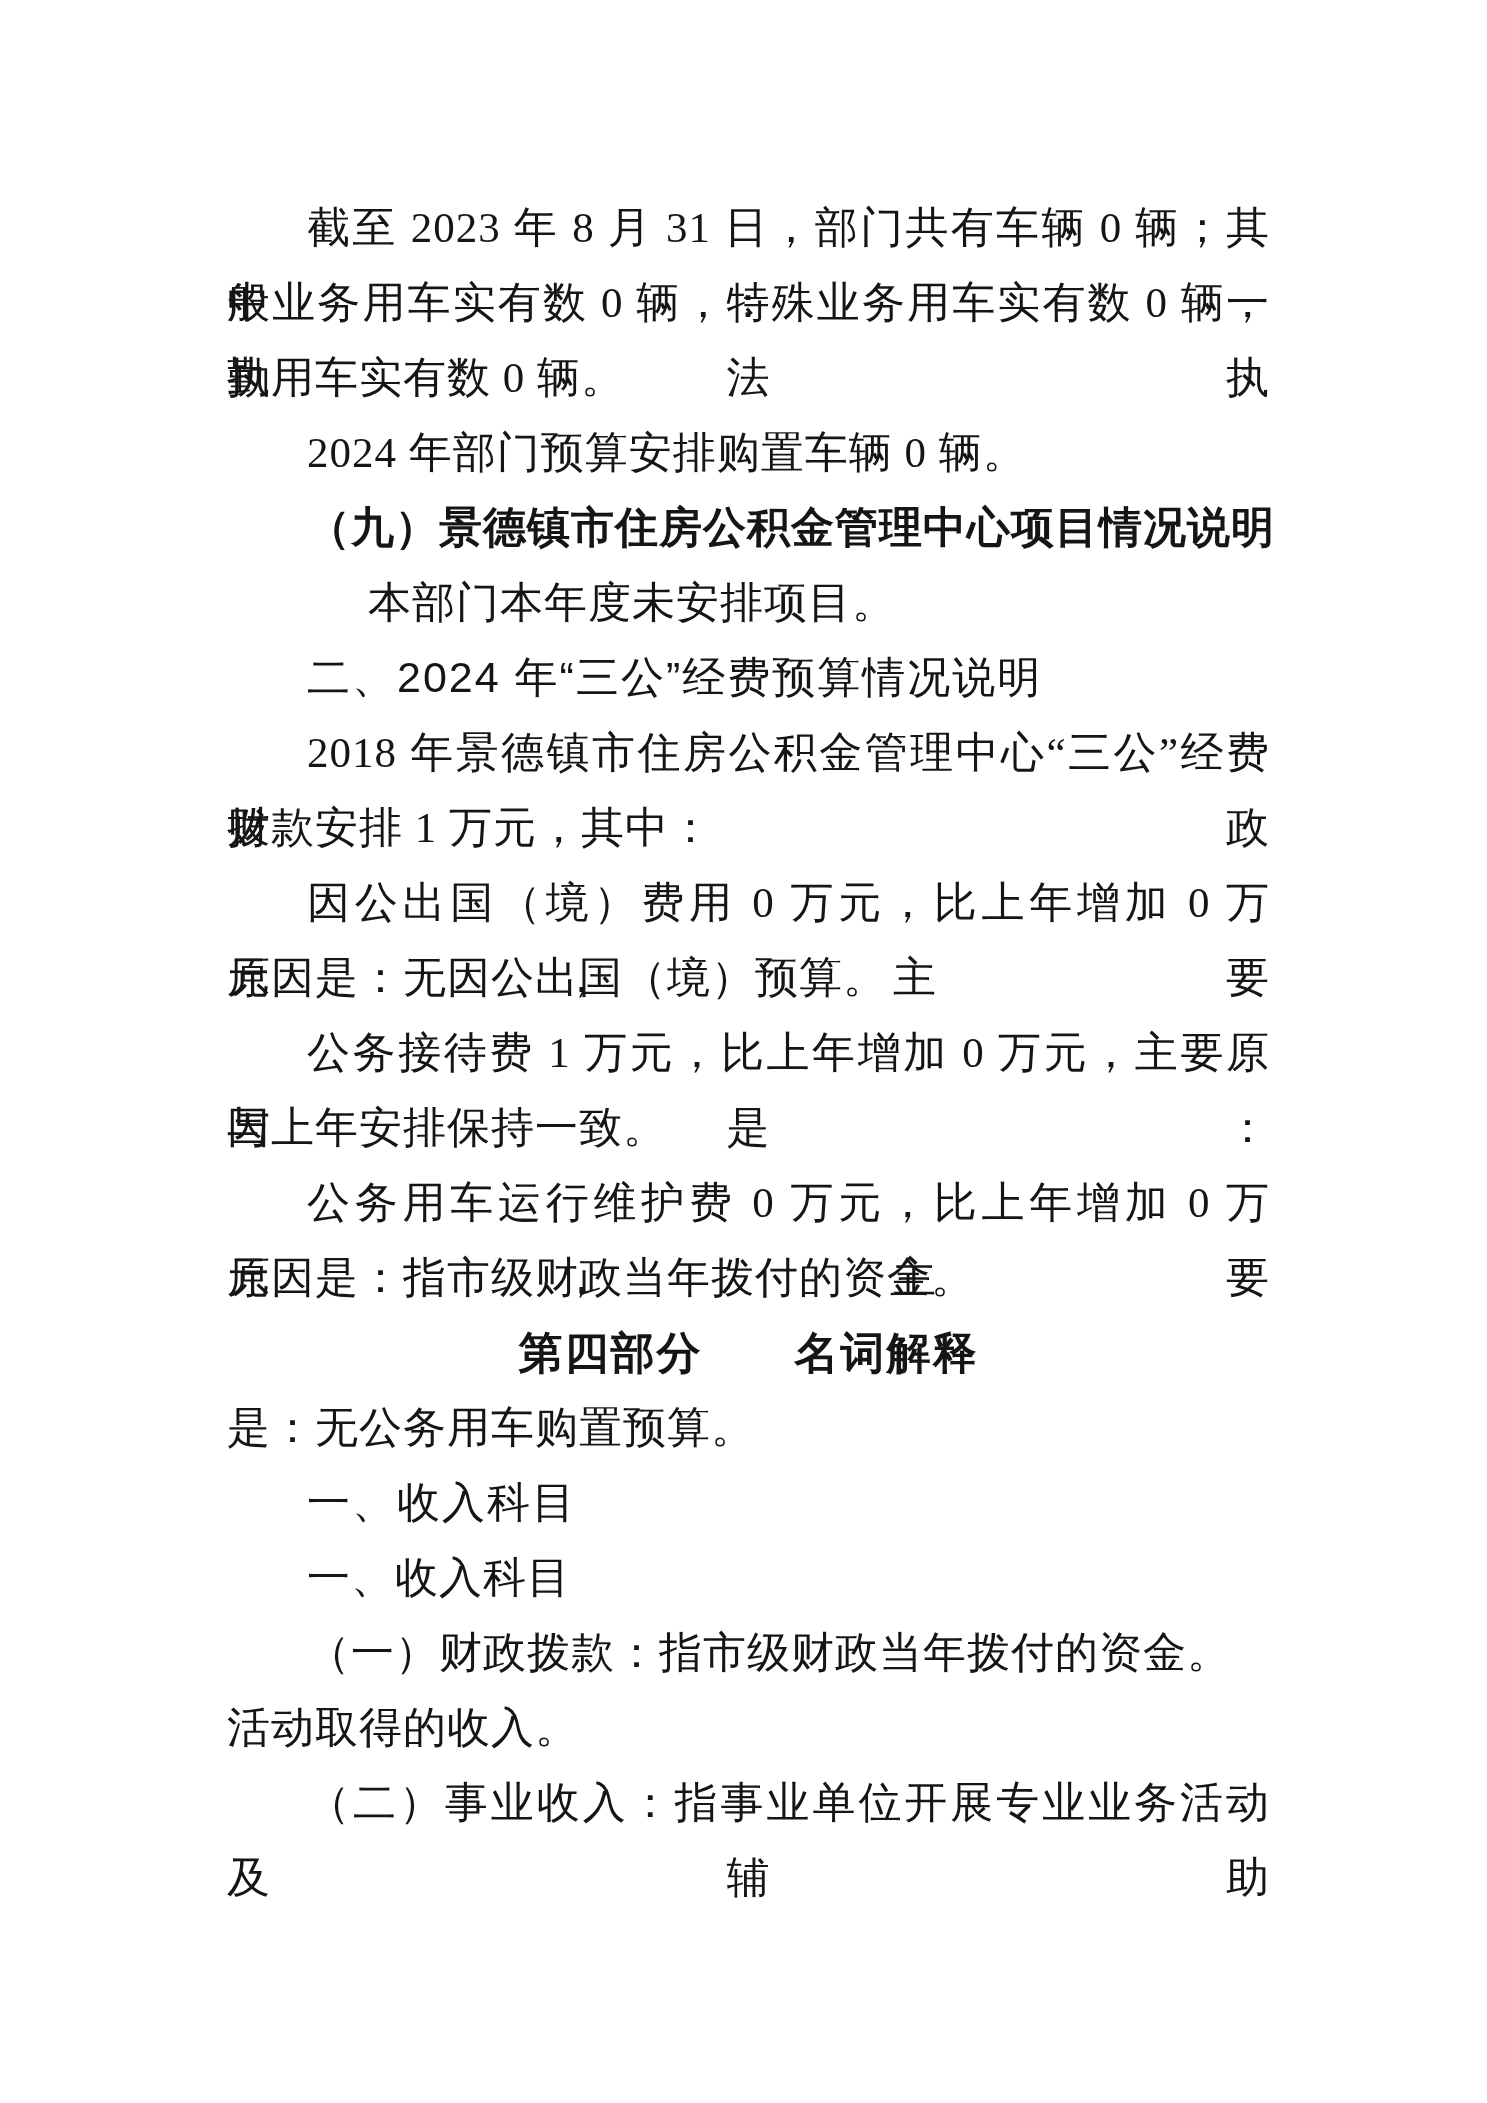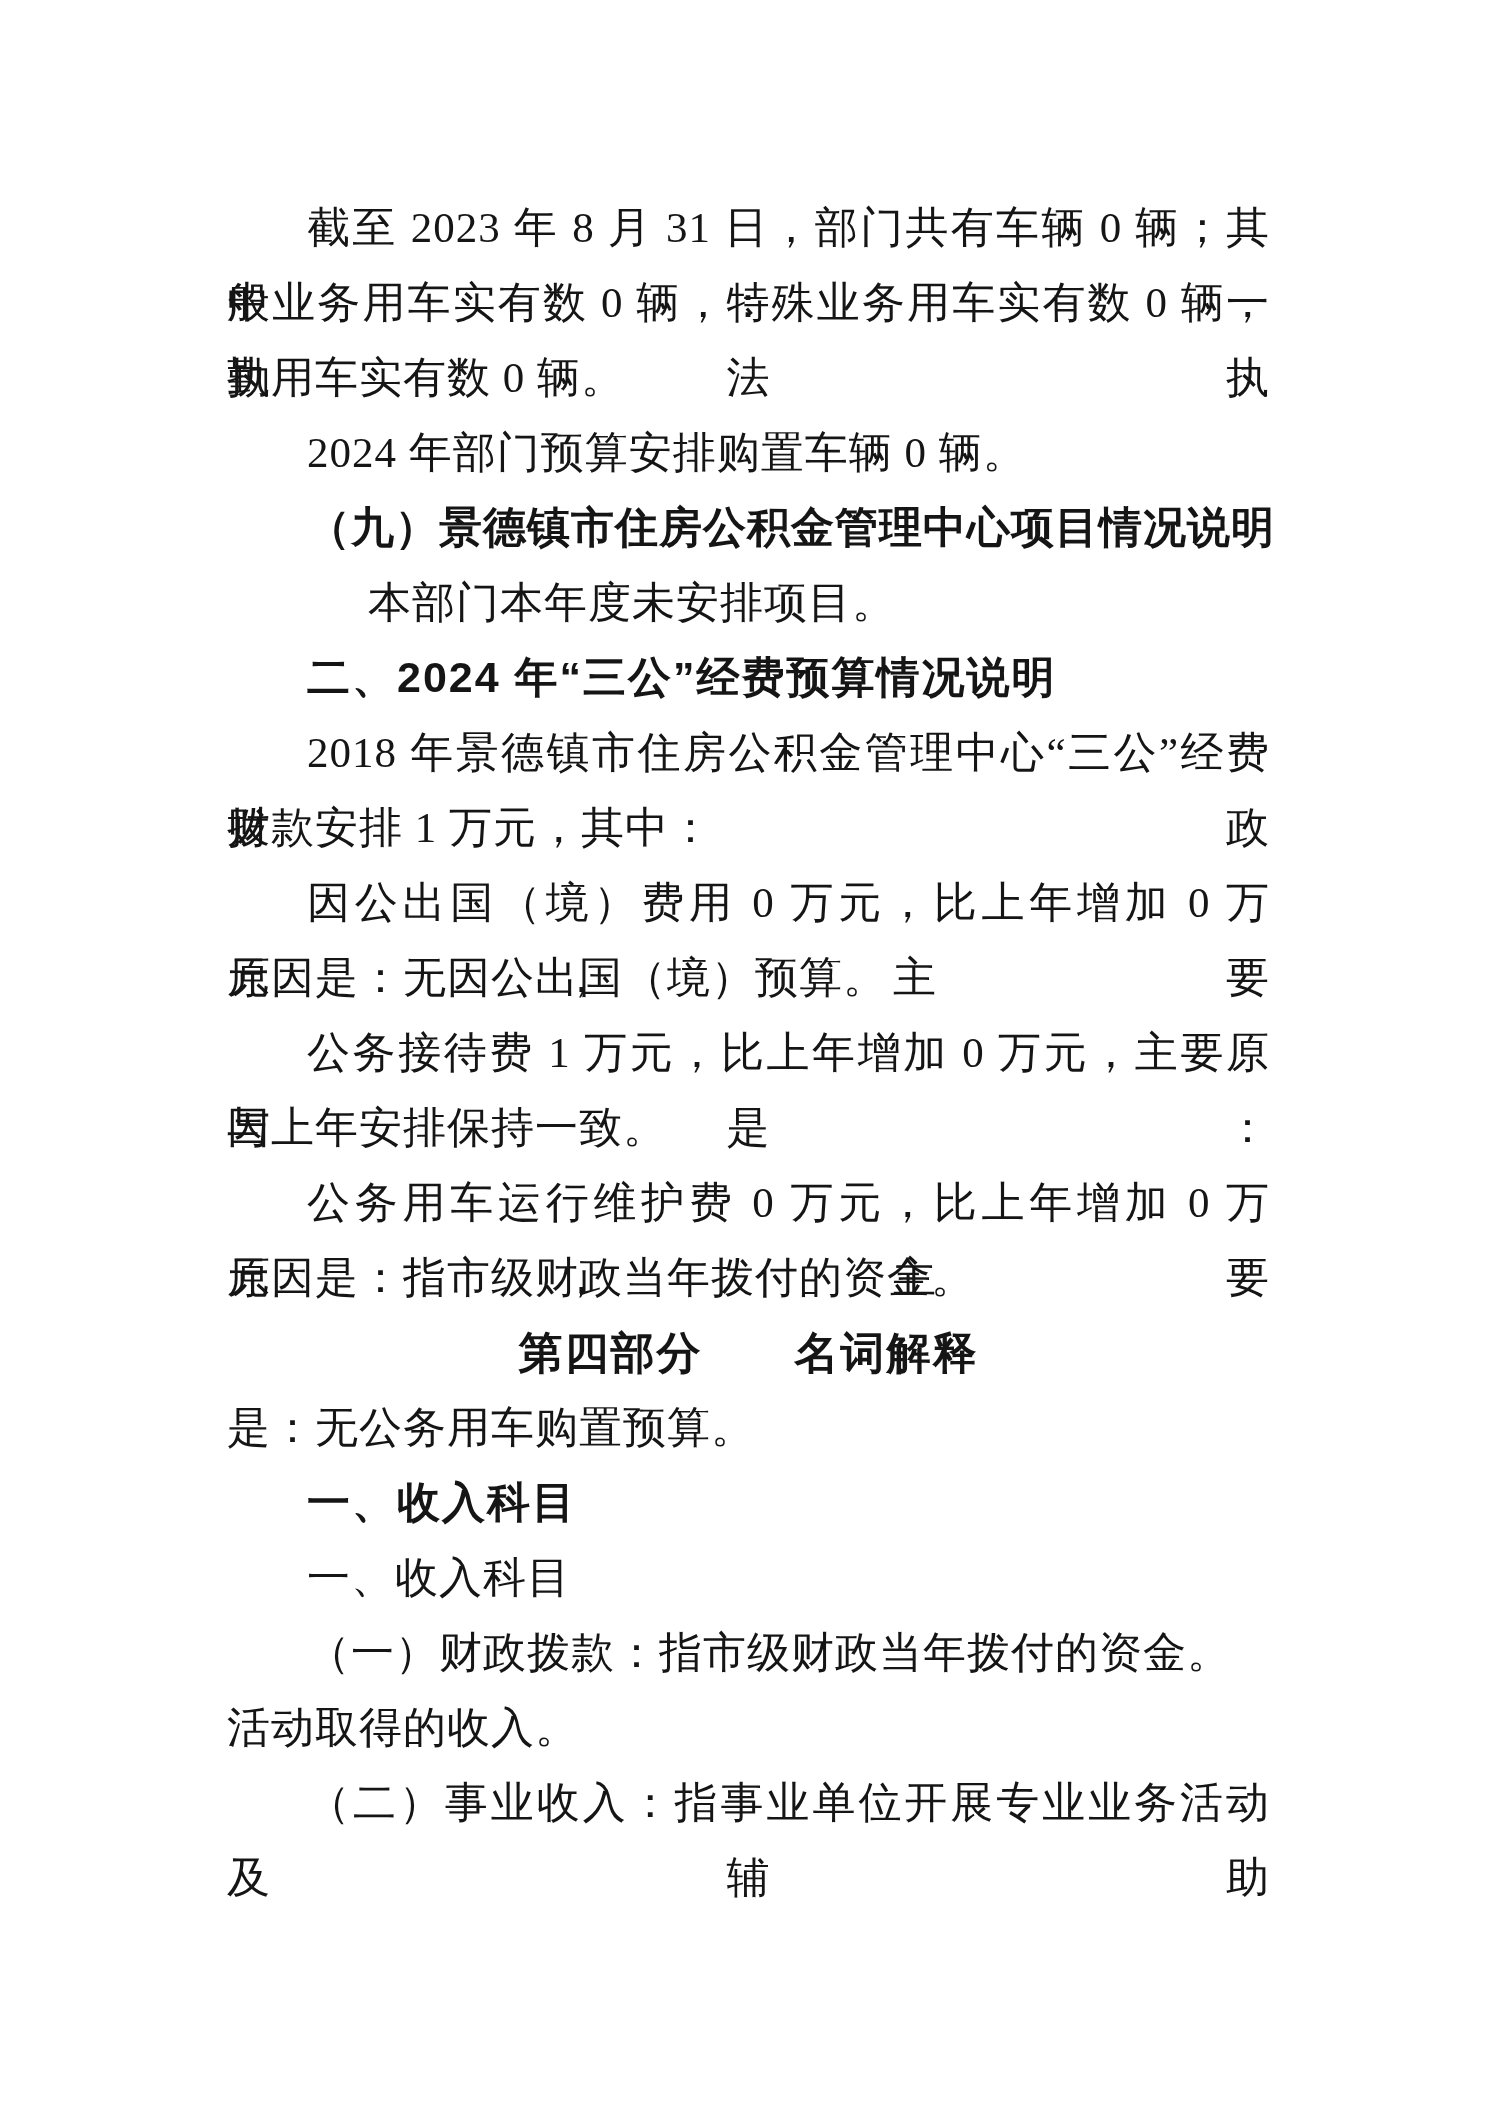--- a/index.html
+++ b/index.html
@@ -38,21 +38,21 @@
     text-justify: inter-character;
   }
   .indent-first { text-indent: 80px; }
   .indent-deep  { text-indent: 141px; }
   .h-serif {
     font-weight: bold;
     text-align: right;
   }
   .h-sans {
     font-family: "Liberation Sans", "DejaVu Sans", sans-serif;
-    font-weight: bold;
+    font-weight: normal;
     letter-spacing: 2px;
   }
   .title-center {
     text-align: center;
     text-indent: 0;
     font-family: "Liberation Sans", "DejaVu Sans", sans-serif;
     font-weight: bold;
     font-size: 44px;
     letter-spacing: 2px;
   }

